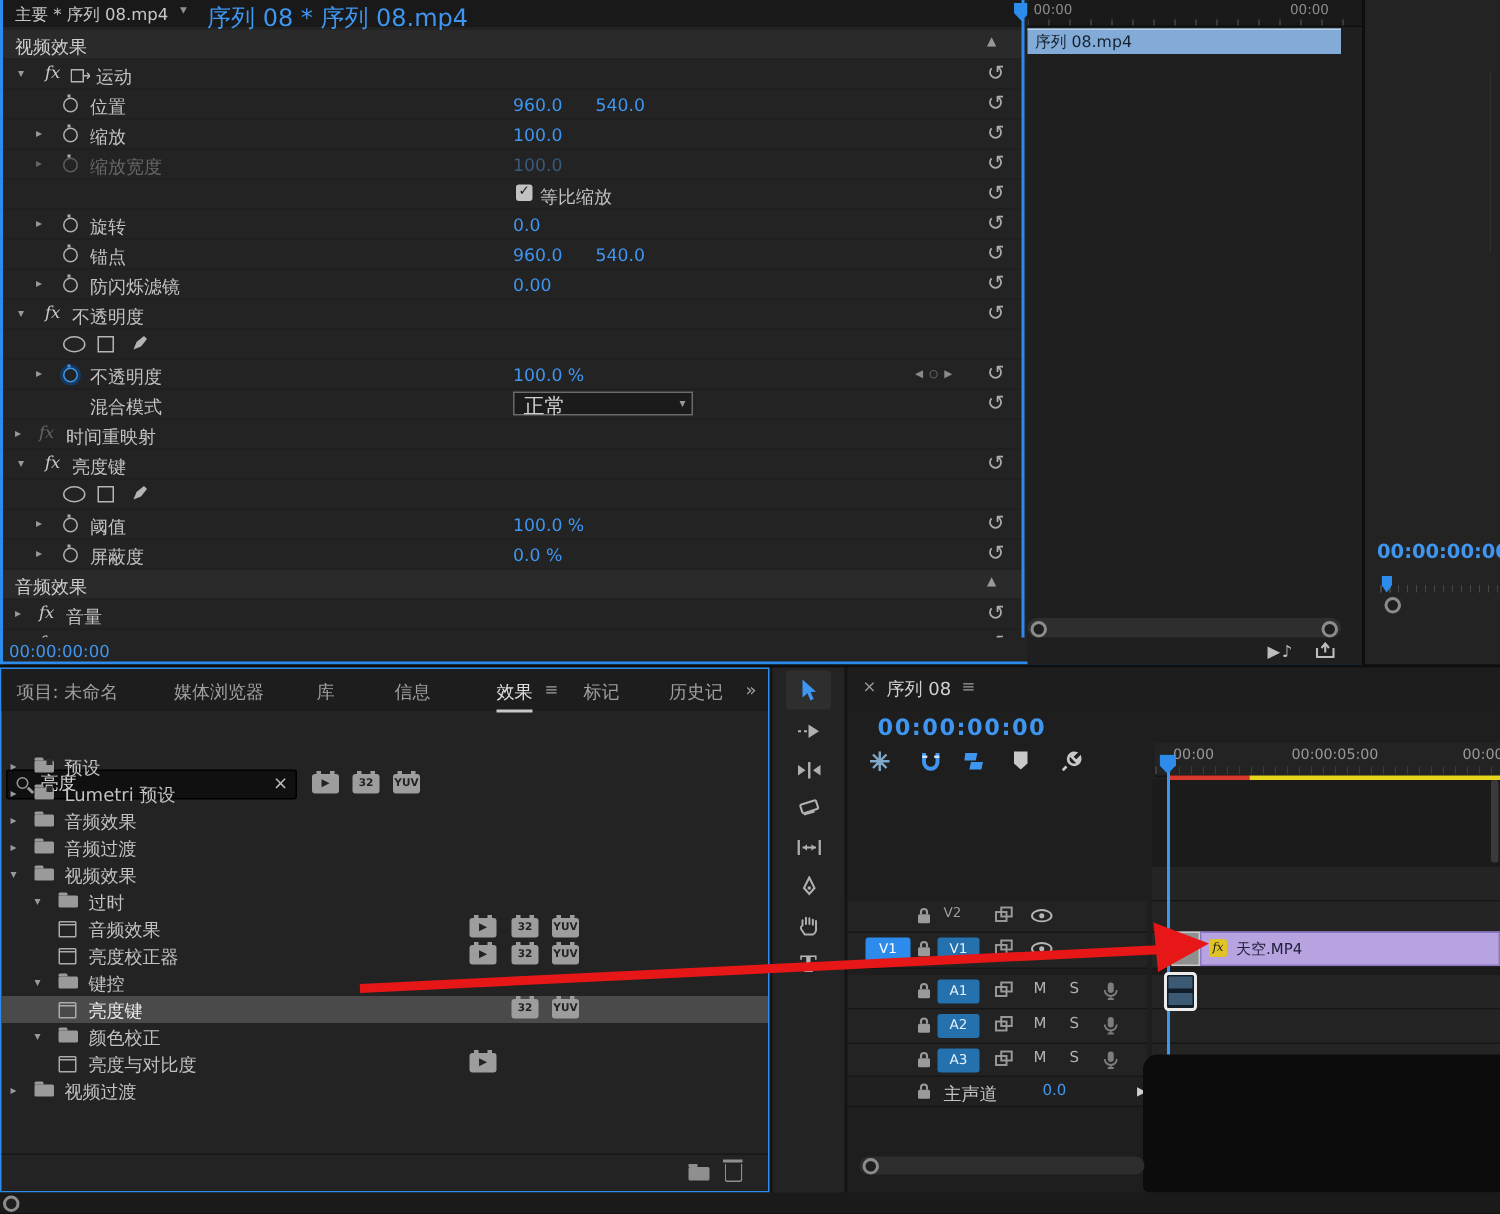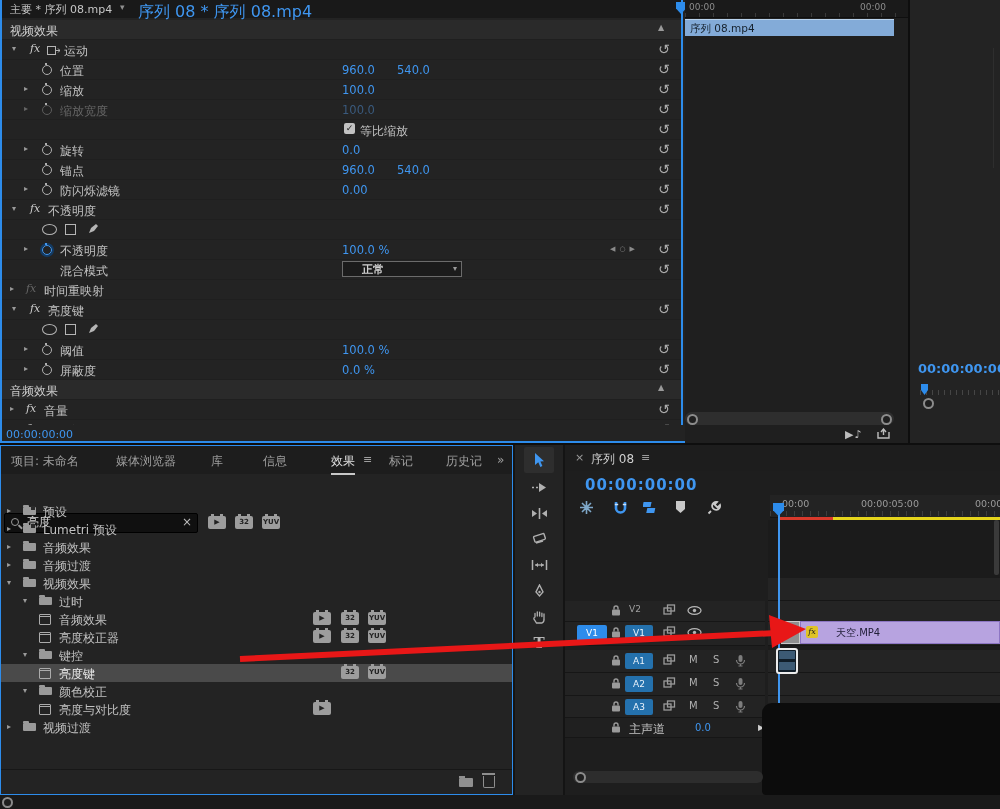--- a/index.html
+++ b/index.html
@@ -27,21 +27,21 @@
   .collapse{position:absolute;left:656px;top:3px;font-size:8px;color:#9a9a9a;}
   .fxg{position:absolute;top:2px;font-style:italic;font-size:11px;color:#cccccc;font-family:"DejaVu Serif","Liberation Serif",serif;}
   .sw{position:absolute;top:5px;width:8px;height:8px;border:1.2px solid #aeaeae;border-radius:50%;}
   .sw::before{content:"";position:absolute;left:2px;top:-3.2px;width:2.2px;height:2px;background:#aeaeae;}
   .swblue{border-color:#3f96f0;box-shadow:0 0 0 2px #123a63;}
   .swblue::before{background:#3f96f0;}
   .cbx{position:absolute;left:342px;top:3px;width:11px;height:11px;background:#c2c2c2;border-radius:2px;
        color:#1c1c1c;font-size:9px;line-height:11px;text-align:center;font-weight:bold;}
   .cblabel{left:358px;}
   .dd{position:absolute;left:340px;top:1px;width:118px;height:14px;border:1px solid #6b6b6b;background:#1b1b1b;}
-  .dd .ddtext{position:absolute;left:19px;top:0px;font-size:11px;color:#d0d0d0;font-weight:bold;}
+  .dd .ddtext{position:absolute;left:6px;top:0px;font-size:14px;color:#d0d0d0;}
   .dd .ddcaret{position:absolute;right:4px;top:2px;font-size:8px;color:#9a9a9a;}
   .knav{position:absolute;left:608px;top:5px;font-size:7px;color:#8a8a8a;letter-spacing:4px;}
   .maskrow span.me{position:absolute;top:4px;}
   .m-ell{left:40px;width:13px;height:9px;border:1.4px solid #b5b5b5;border-radius:50%;}
   .m-rect{left:63px;width:9px;height:9px;border:1.4px solid #b5b5b5;}
   .ectc{position:absolute;left:4px;top:428px;color:#3f96f0;font-size:11px;}
   .ecblue{position:absolute;left:679px;top:0;width:2px;height:425px;background:#2d8ceb;}
   .echead{position:absolute;left:674px;top:2px;width:10px;height:12px;background:#2d8ceb;
           clip-path:polygon(0 0,100% 0,100% 55%,50% 100%,0 55%);}
   
@@ -135,21 +135,21 @@
   .tico{position:absolute;top:4px;}
   .msbtn{position:absolute;top:4px;color:#b0b0b0;font-size:10px;}
   .playhead{position:absolute;left:213px;top:60px;width:2px;height:228px;background:#3f96f0;}
   .phhead{position:absolute;left:208px;top:58px;width:11px;height:13px;background:#2d8ceb;
       clip-path:polygon(0 0,100% 0,100% 55%,50% 100%,0 55%);}
   #clip{position:absolute;left:235px;top:176px;width:200px;height:23px;background:#b7a3e0;
       border:1px solid #8d76c4;box-sizing:border-box;}
   #clip .fxb{position:absolute;left:5px;top:4px;width:12px;height:12px;background:#e0c325;border-radius:2px;
       color:#1c1c1c;font-size:8px;font-style:italic;line-height:12px;text-align:center;
       font-family:"DejaVu Serif",serif;}
-  #clip .cl{position:absolute;left:23px;top:4px;color:#23203a;font-size:10px;margin-left:12px;}
+  #clip .cl{position:absolute;left:23px;top:4px;color:#23203a;font-size:10px;}
   .greyedge{position:absolute;left:216px;top:176px;width:19px;height:23px;background:#8f8f8f;border:1px solid #c9c9c9;box-sizing:border-box;}
   .filmicon{position:absolute;left:211px;top:203px;width:22px;height:26px;background:#101d28;border:2px solid #ececec;border-radius:3px;box-sizing:border-box;}
   .filmicon::before{content:"";position:absolute;left:1px;top:1px;width:16px;height:8px;background:#3c5a74;}
   .filmicon::after{content:"";position:absolute;left:1px;top:12px;width:16px;height:8px;background:#3c5a74;}
   .blackblob{position:absolute;left:197px;top:258px;width:238px;height:92px;background:#0c0c0c;border-radius:10px 0 0 4px;}
   #tl .hscroll{position:absolute;left:8px;top:326px;width:190px;height:12px;background:#2d2d2d;border-radius:6px;}
   #tl .hscroll .ring{position:absolute;left:2px;top:1px;}
   #tl .vscroll{position:absolute;left:429px;top:75px;width:5px;height:55px;background:#3a3a3a;border-radius:2px;}
   .mastervals{position:absolute;left:130px;top:4px;color:#3f96f0;font-size:10px;}
   .masterkf{position:absolute;left:193px;top:5px;color:#cfcfcf;font-size:8px;letter-spacing:-2px;}

